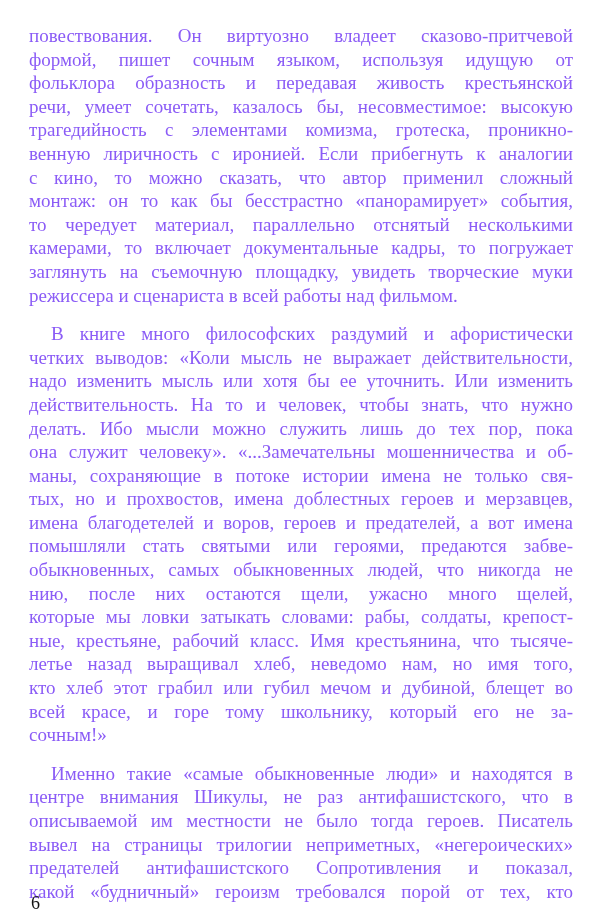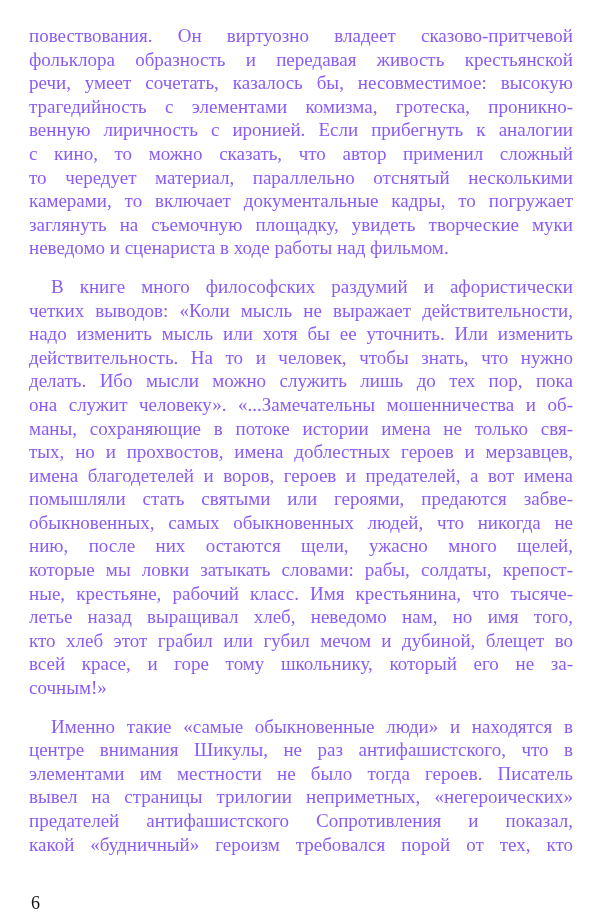--- a/index.html
+++ b/index.html
@@ -21,29 +21,31 @@
       font-family: "Liberation Serif", serif; font-size: 18px; color: #141414;
     }
   </style>
 </head>
 <body>
 
 <div class="page">
 
   <div>
     <span class="line">повествования. Он виртуозно владеет сказово-притчевой</span>
+    <span class="line">формой, пишет сочным языком, используя идущую от</span>
     <span class="line">фольклора образность и передавая живость крестьянской</span>
     <span class="line">речи, умеет сочетать, казалось бы, несовместимое: высокую</span>
     <span class="line">трагедийность с элементами комизма, гротеска, проникно-</span>
     <span class="line">венную лиричность с иронией. Если прибегнуть к аналогии</span>
     <span class="line">с кино, то можно сказать, что автор применил сложный</span>
+    <span class="line">монтаж: он то как бы бесстрастно «панорамирует» события,</span>
     <span class="line">то чередует материал, параллельно отснятый несколькими</span>
     <span class="line">камерами, то включает документальные кадры, то погружает</span>
     <span class="line">заглянуть на съемочную площадку, увидеть творческие муки</span>
-    <span class="line last">неведомо и сценариста в ходе работы над фильмом.</span>
+    <span class="line last">режиссера и сценариста в всей работы над фильмом.</span>
   </div>
 
   <div>
     <span class="line indent">В книге много философских раздумий и афористически</span>
     <span class="line">четких выводов: «Коли мысль не выражает действительности,</span>
     <span class="line">надо изменить мысль или хотя бы ее уточнить. Или изменить</span>
     <span class="line">действительность. На то и человек, чтобы знать, что нужно</span>
     <span class="line">делать. Ибо мысли можно служить лишь до тех пор, пока</span>
     <span class="line">она служит человеку». «...Замечательны мошенничества и об-</span>
     <span class="line">маны, сохраняющие в потоке истории имена не только свя-</span>
@@ -56,20 +58,20 @@
     <span class="line">ные, крестьяне, рабочий класс. Имя крестьянина, что тысяче-</span>
     <span class="line">летье назад выращивал хлеб, неведомо нам, но имя того,</span>
     <span class="line">кто хлеб этот грабил или губил мечом и дубиной, блещет во</span>
     <span class="line">всей красе, и горе тому школьнику, который его не за-</span>
     <span class="line last">сочным!»</span>
   </div>
 
   <div>
     <span class="line indent">Именно такие «самые обыкновенные люди» и находятся в</span>
     <span class="line">центре внимания Шикулы, не раз антифашистского, что в</span>
-    <span class="line">элементами им местности не было тогда героев. Писатель</span>
+    <span class="line">описываемой им местности не было тогда героев. Писатель</span>
     <span class="line">вывел на страницы трилогии неприметных, «негероических»</span>
     <span class="line">предателей антифашистского Сопротивления и показал,</span>
     <span class="line">какой «будничный» героизм требовался порой от тех, кто</span>
   </div>
 </div>
 
 <div class="page-number">6</div>
 
 </body></html>

